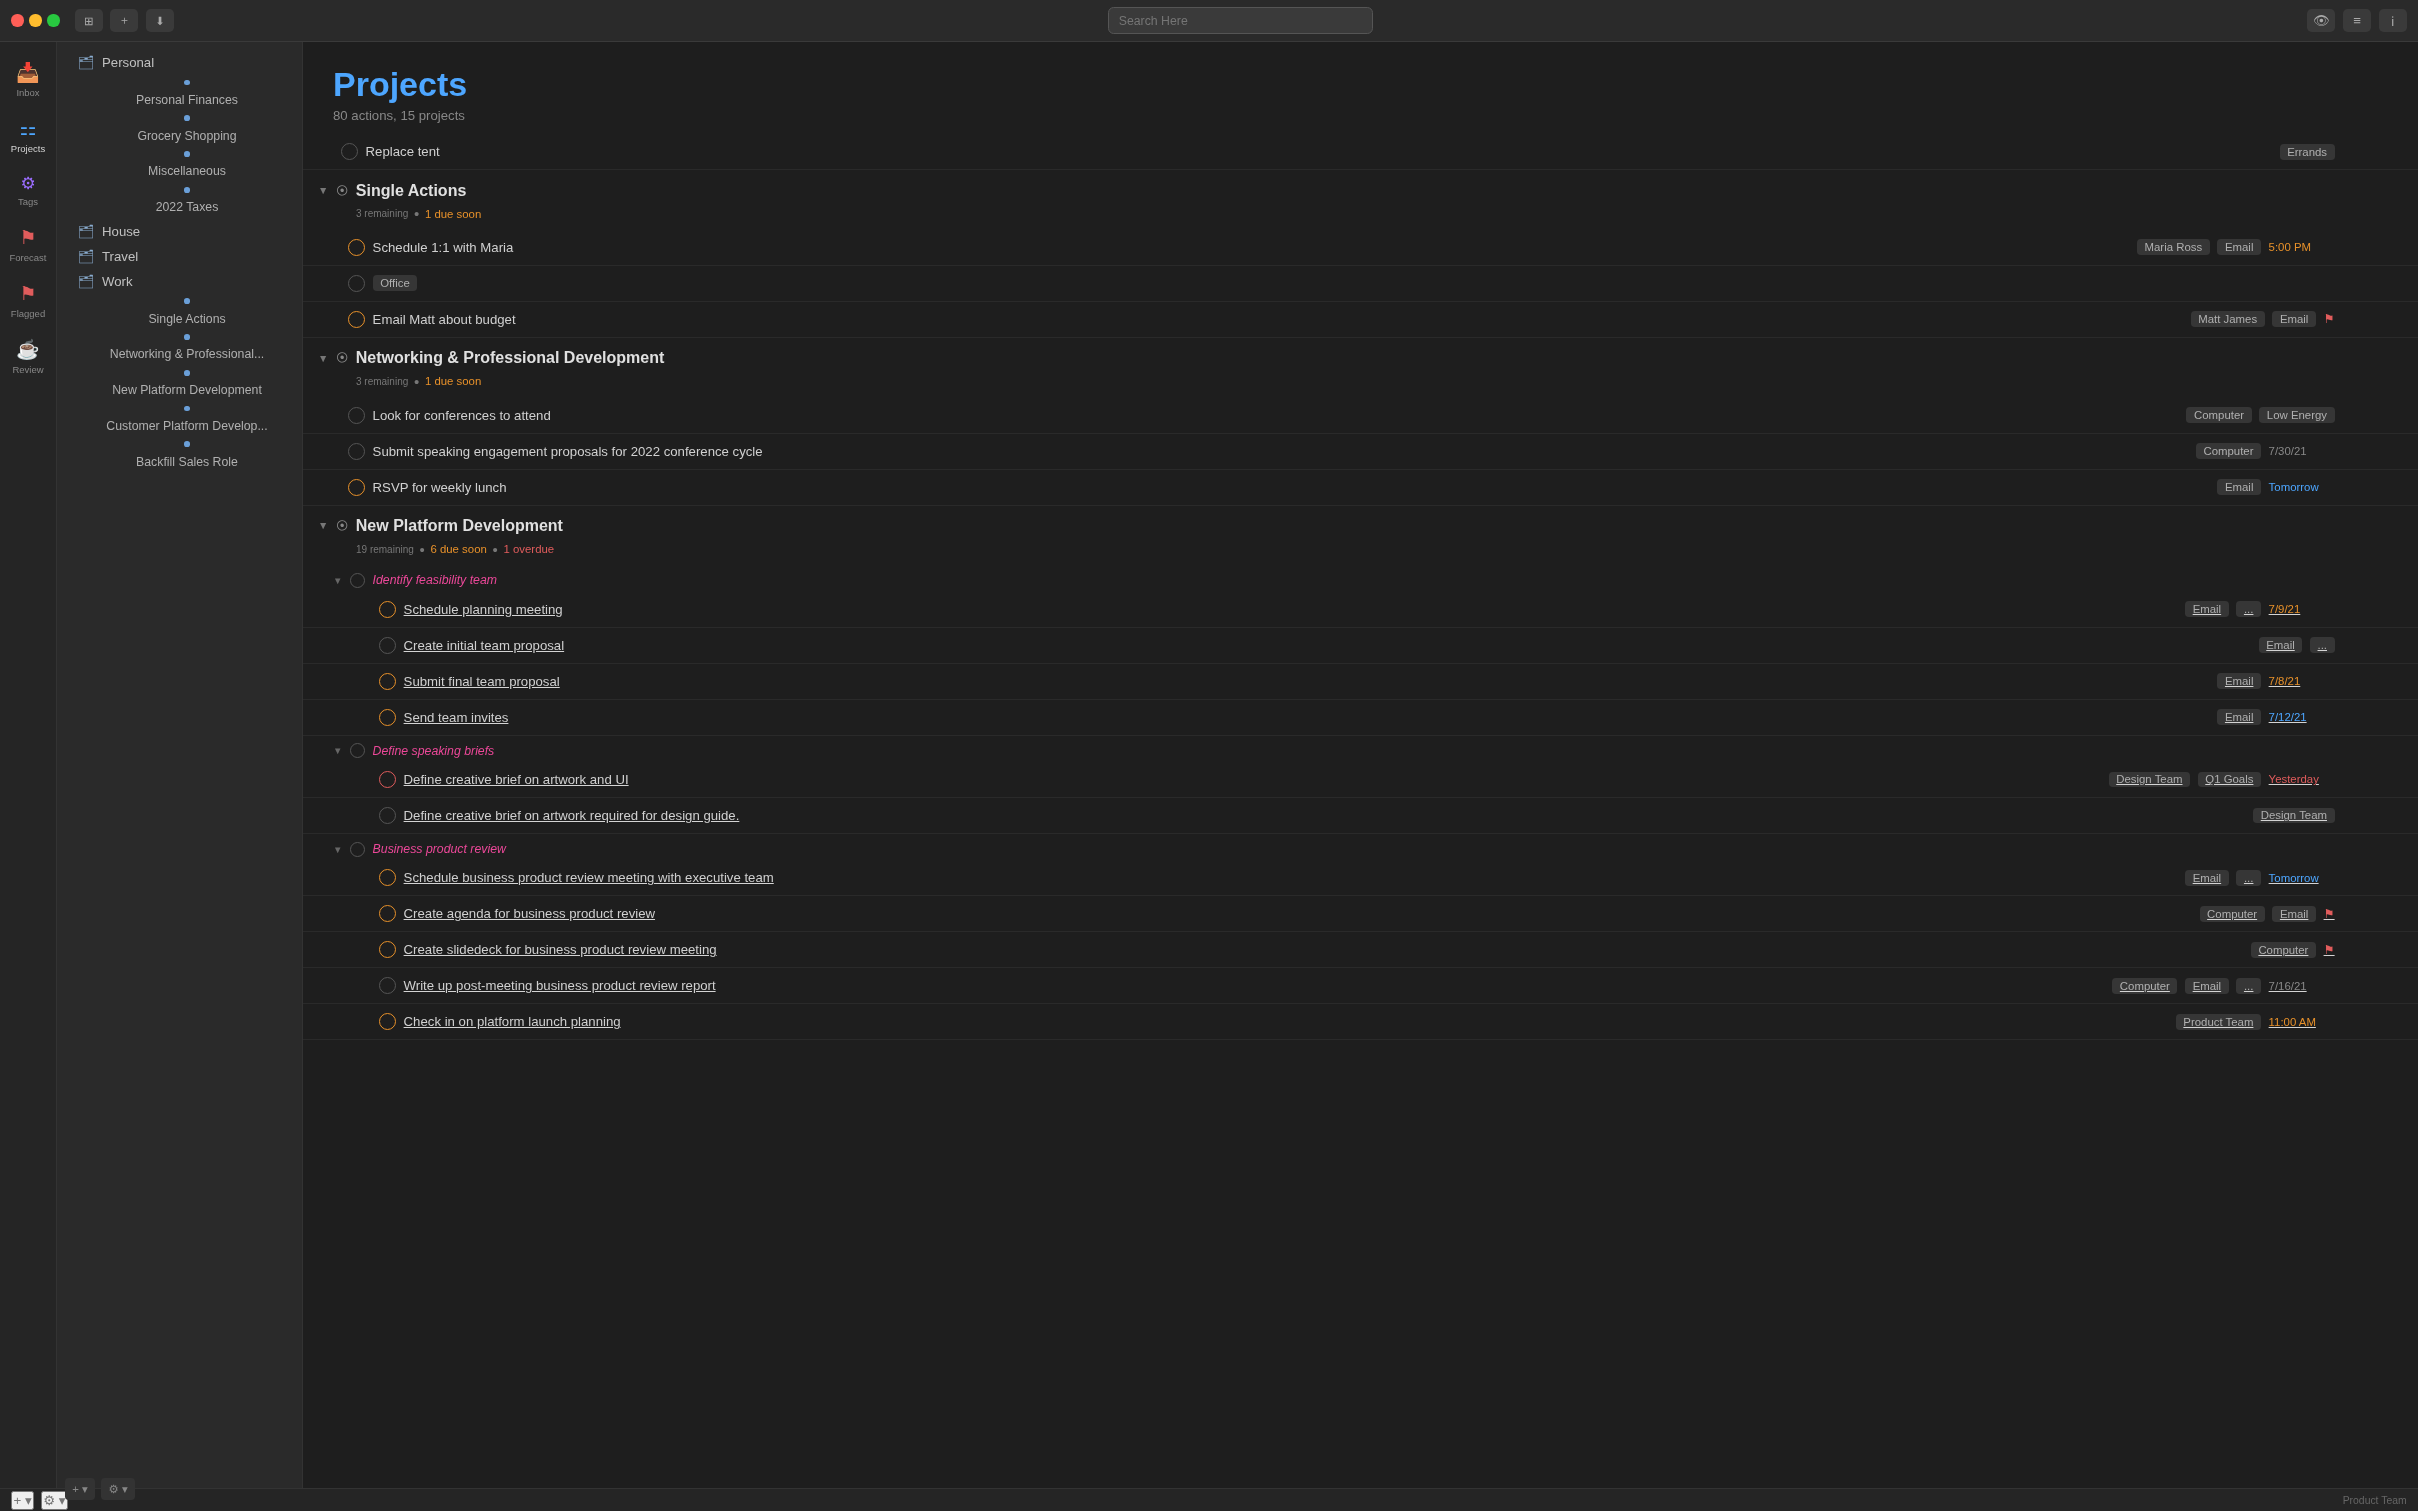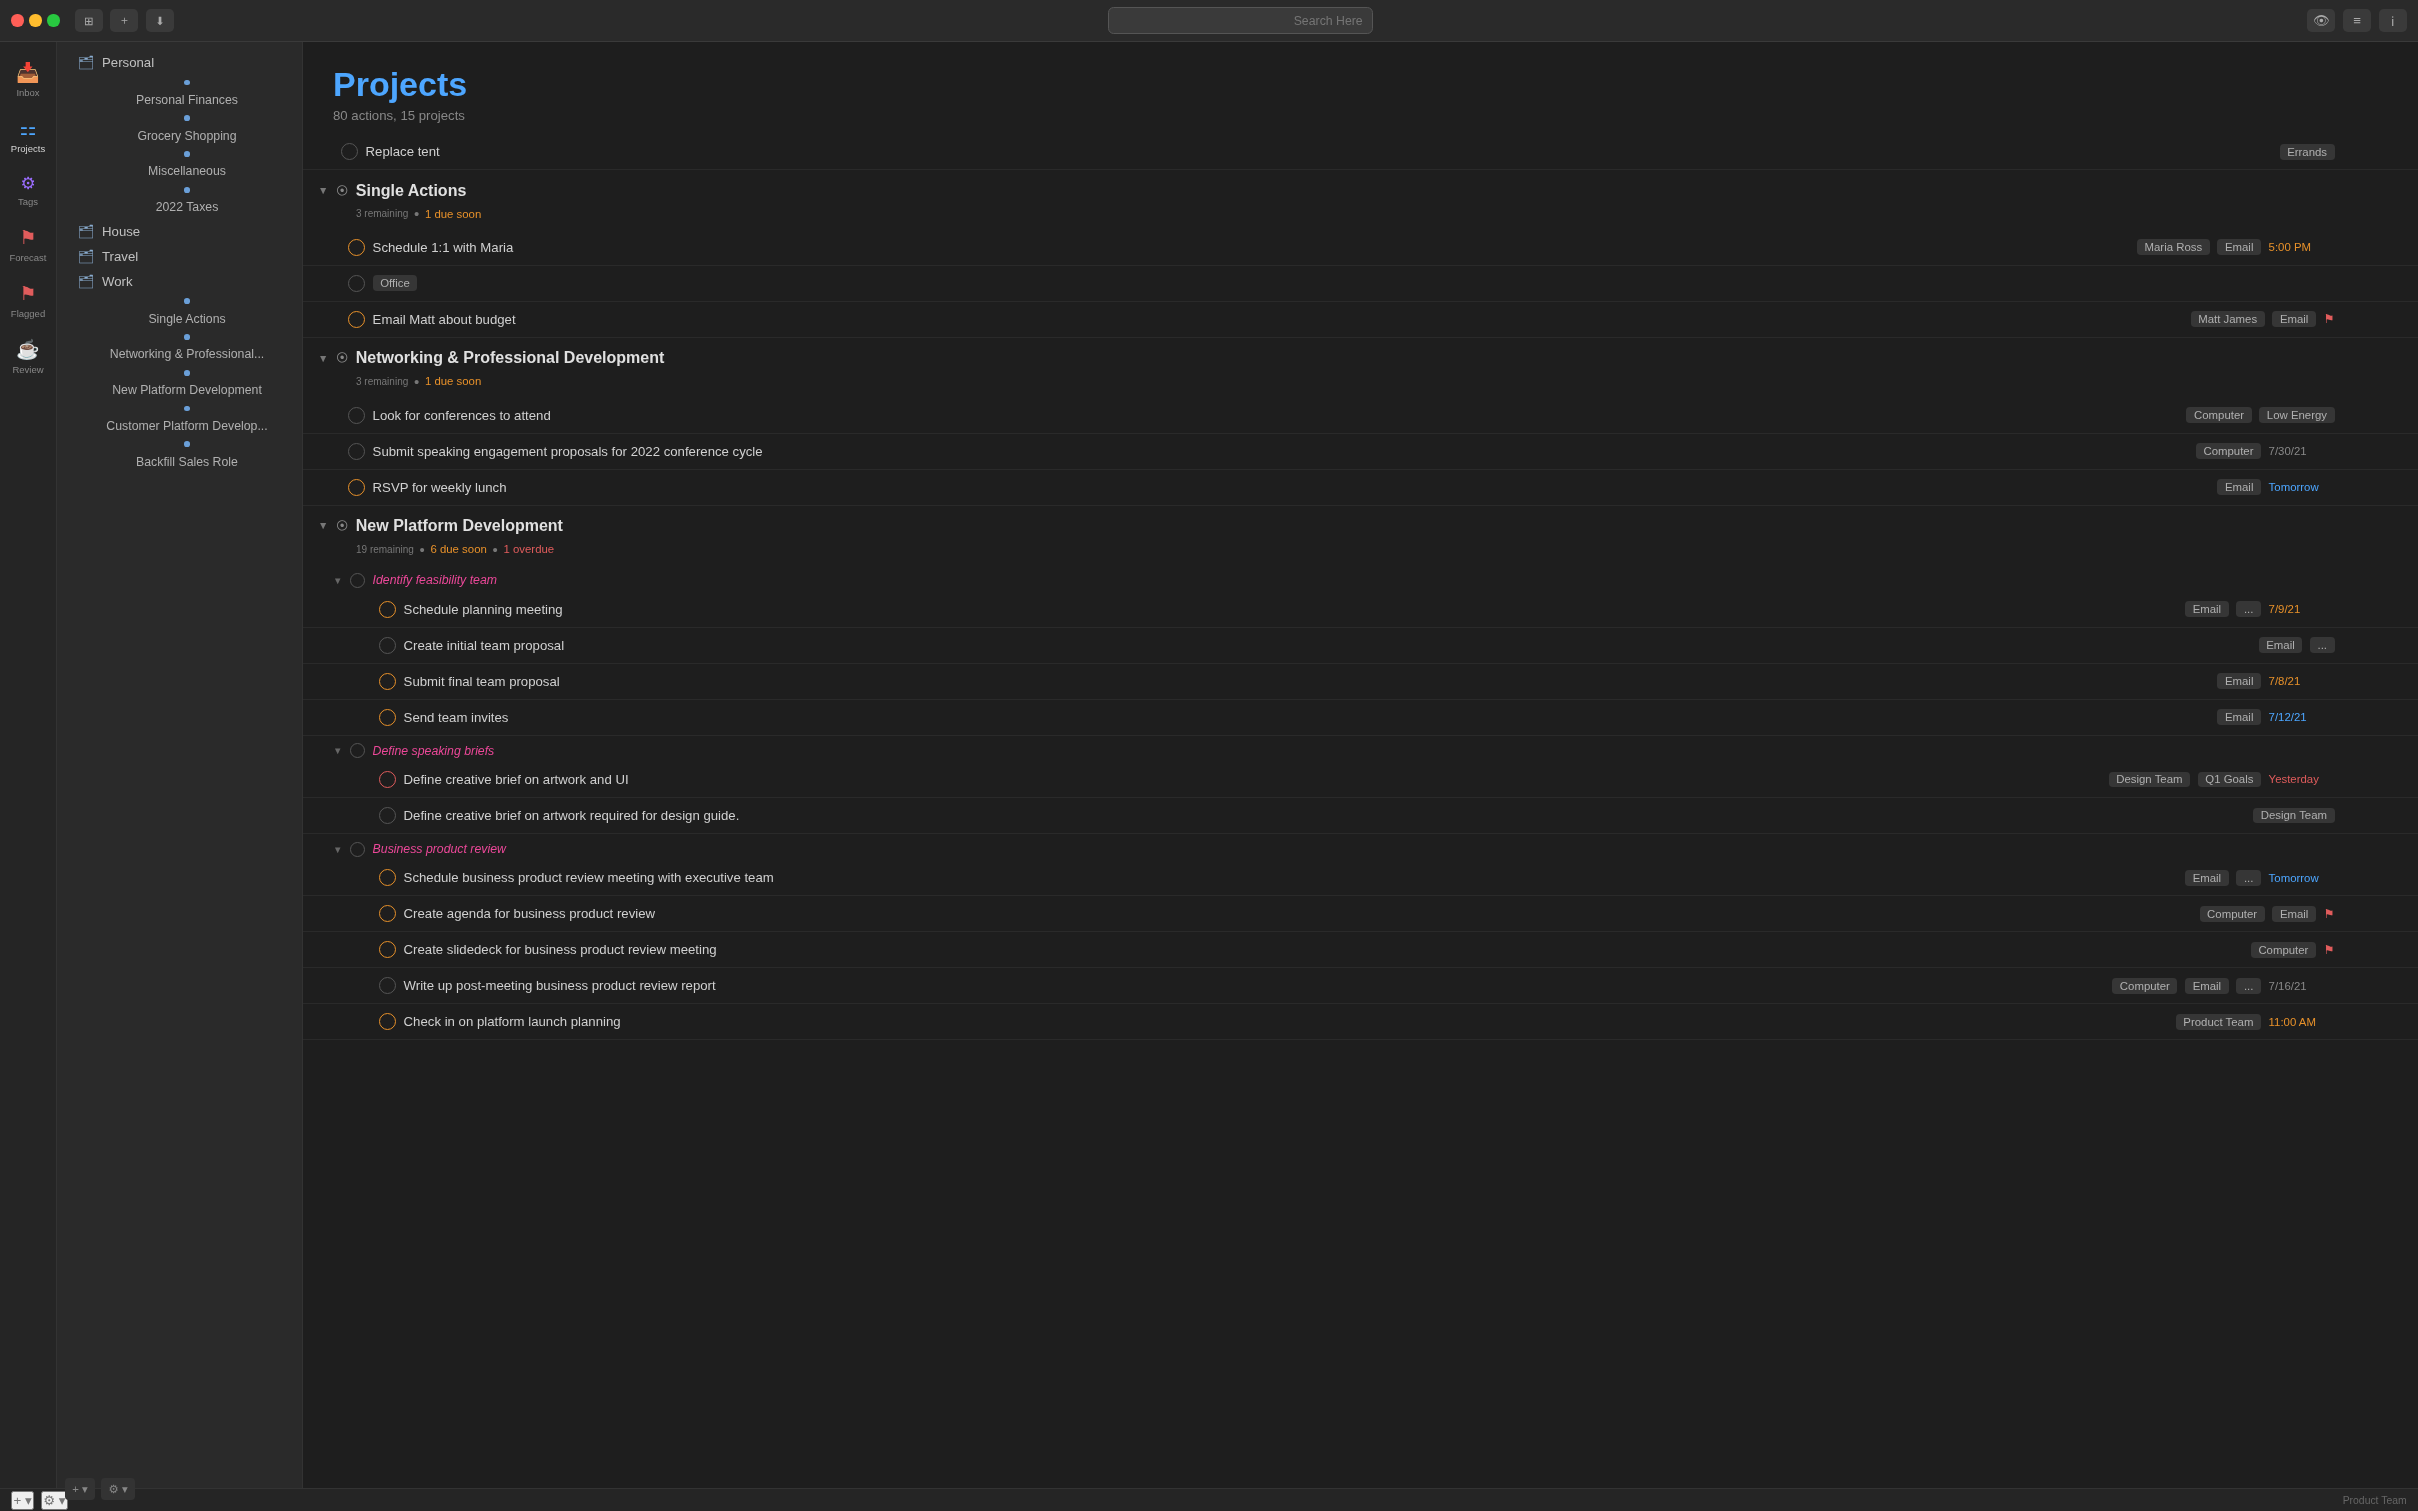--- a/index.html
+++ b/index.html
@@ -64,21 +64,20 @@
     .search-input {
       width: 265px;
       height: 26.5px;
       background: #3a3a3a;
       border: 0.9px solid #555;
       border-radius: 5.7px;
       color: #f97316;
       padding: 0 9.5px;
       font-size: 12.3px;
       outline: none;
-      text-align: right;
     }
     .titlebar-right {
       display: flex;
       gap: 7.6px;
     }
     .titlebar-icon-btn {
       width: 28px;
       height: 23px;
       background: #3a3a3a;
       border: none;
@@ -305,21 +304,21 @@
       display: flex;
       align-items: center;
       padding: 7.6px 30px 3.8px 30px;
       gap: 7.6px;
       cursor: pointer;
     }
     .sub-chevron { color: #666; font-size: 9.5px; }
     .sub-title { font-size: 12.3px; color: #ec4899; font-style: italic; }
 
     .indent-1 { padding-left: 45px !important; }
-    .indent-3 { padding-left: 76px !important; }
+    .indent-3 { padding-left: 76px !important; text-decoration: underline; }
 
     
     .statusbar {
       height: 23px;
       background: #252525;
       border-top: 0.9px solid #333;
       display: flex;
       align-items: center;
       justify-content: space-between;
       padding: 0 11.4px;

